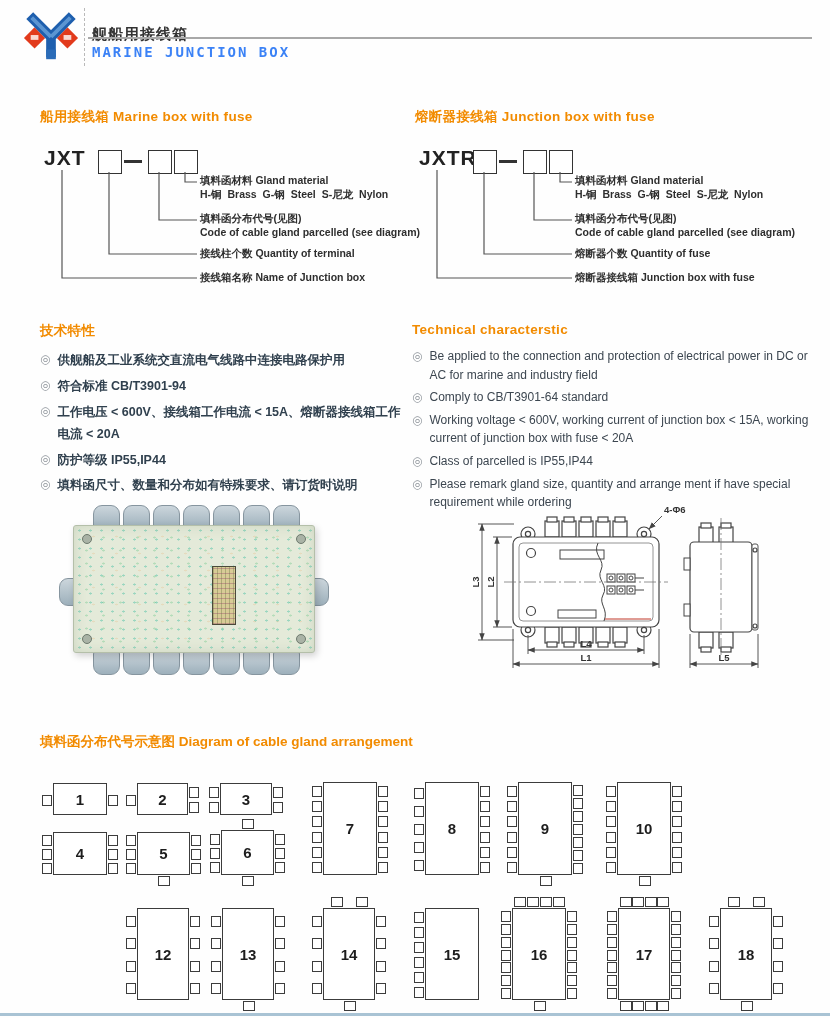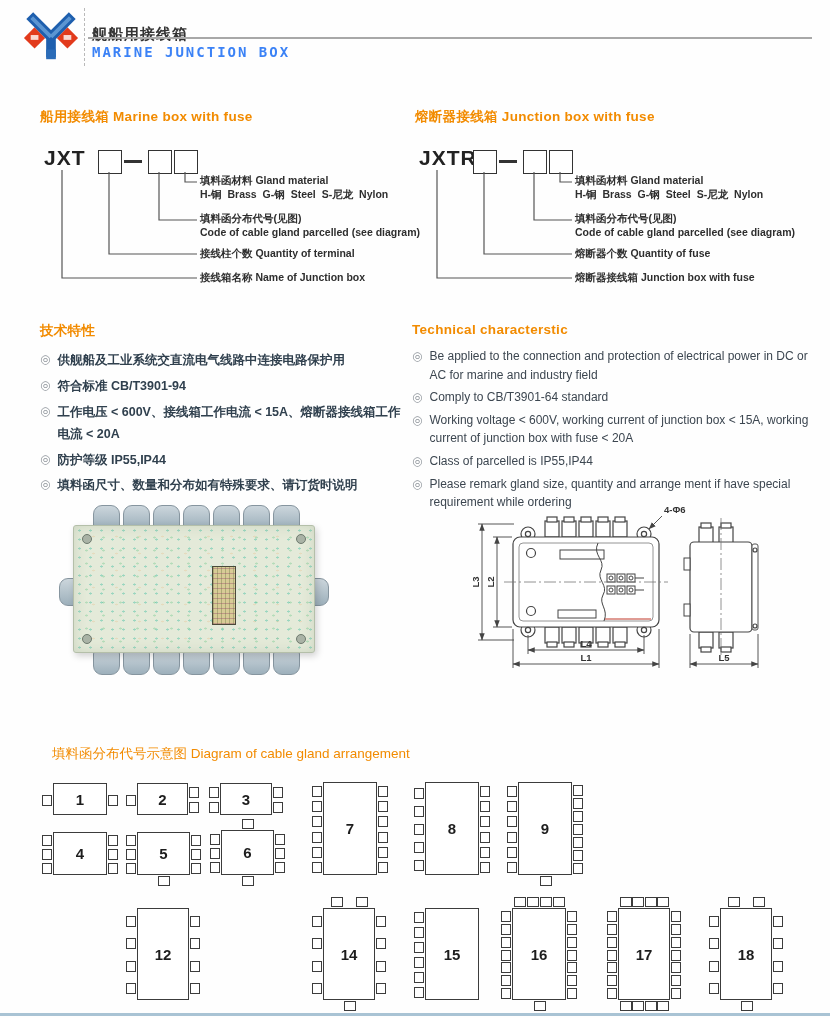--- a/index.html
+++ b/index.html
@@ -56,21 +56,21 @@
      background:
        repeating-linear-gradient(0deg, rgba(140,60,100,.35) 0 1px, transparent 1px 5px),
        repeating-linear-gradient(90deg, rgba(70,100,40,.30) 0 1px, transparent 1px 4px),
        #d8cb96;}
 
   
   .drawing{position:absolute;left:468px;top:500px;}
   .drawing text{font-size:9.5px;font-weight:bold;fill:#333;font-family:"Liberation Sans","DejaVu Sans",sans-serif;}
 
   
-  .gland-heading{position:absolute;left:40px;top:733px;margin:12px;font-size:13.5px;font-weight:normal;color:#f28b00;}
+  .gland-heading{position:absolute;left:40px;top:733px;margin:0;font-size:13.5px;font-weight:bold;color:#f28b00;}
   .ggrid{position:absolute;left:0;top:770px;width:830px;height:245px;}
   .gbox{position:absolute;border:1.6px solid #3c3c3c;background:#fff;display:flex;align-items:center;justify-content:center;}
   .gnum{font-weight:bold;font-size:15px;color:#1d1d1d;}
   .stub{position:absolute;background:#fff;border:1.5px solid #3c3c3c;}
   .stub-left{width:8px;height:9px;left:-12px;}
   .stub-right{width:8px;height:9px;right:-12px;}
   .stub-top{width:10px;height:8px;top:-12px;}
   .stub-bottom{width:10px;height:8px;bottom:-12px;}
 
   .footer-bar{position:absolute;left:0;top:1013px;width:830px;height:3px;background:#a9c3d4;}
@@ -414,30 +414,58 @@
         <div class="stub stub-left" style="top: 78.9167px;"></div>
         <div class="stub stub-right" style="top: 2px;"></div>
         <div class="stub stub-right" style="top: 15px;"></div>
         <div class="stub stub-right" style="top: 28px;"></div>
         <div class="stub stub-right" style="top: 41px;"></div>
         <div class="stub stub-right" style="top: 54px;"></div>
         <div class="stub stub-right" style="top: 67px;"></div>
         <div class="stub stub-right" style="top: 80px;"></div>
         <div class="stub stub-bottom" style="left: 20.5px;"></div>
       </div>
+      <div class="gbox" style="left: 617px; top: 12px; width: 52px; height: 91px;">
+        <span class="gnum">10</span>
+        <div class="stub stub-left" style="top: 3.08333px;"></div>
+        <div class="stub stub-left" style="top: 18.25px;"></div>
+        <div class="stub stub-left" style="top: 33.4167px;"></div>
+        <div class="stub stub-left" style="top: 48.5833px;"></div>
+        <div class="stub stub-left" style="top: 63.75px;"></div>
+        <div class="stub stub-left" style="top: 78.9167px;"></div>
+        <div class="stub stub-right" style="top: 3.08333px;"></div>
+        <div class="stub stub-right" style="top: 18.25px;"></div>
+        <div class="stub stub-right" style="top: 33.4167px;"></div>
+        <div class="stub stub-right" style="top: 48.5833px;"></div>
+        <div class="stub stub-right" style="top: 63.75px;"></div>
+        <div class="stub stub-right" style="top: 78.9167px;"></div>
+        <div class="stub stub-bottom" style="left: 20.5px;"></div>
+      </div>
       <div class="gbox" style="left: 137px; top: 138px; width: 50px; height: 90px;">
         <span class="gnum">12</span>
         <div class="stub stub-left" style="top: 6.75px;"></div>
         <div class="stub stub-left" style="top: 29.25px;"></div>
         <div class="stub stub-left" style="top: 51.75px;"></div>
         <div class="stub stub-left" style="top: 74.25px;"></div>
         <div class="stub stub-right" style="top: 6.75px;"></div>
         <div class="stub stub-right" style="top: 29.25px;"></div>
         <div class="stub stub-right" style="top: 51.75px;"></div>
         <div class="stub stub-right" style="top: 74.25px;"></div>
+      </div>
+      <div class="gbox" style="left: 222px; top: 138px; width: 50px; height: 90px;">
+        <span class="gnum">13</span>
+        <div class="stub stub-left" style="top: 6.75px;"></div>
+        <div class="stub stub-left" style="top: 29.25px;"></div>
+        <div class="stub stub-left" style="top: 51.75px;"></div>
+        <div class="stub stub-left" style="top: 74.25px;"></div>
+        <div class="stub stub-right" style="top: 6.75px;"></div>
+        <div class="stub stub-right" style="top: 29.25px;"></div>
+        <div class="stub stub-right" style="top: 51.75px;"></div>
+        <div class="stub stub-right" style="top: 74.25px;"></div>
+        <div class="stub stub-bottom" style="left: 19.5px;"></div>
       </div>
       <div class="gbox" style="left: 323px; top: 138px; width: 50px; height: 90px;">
         <span class="gnum">14</span>
         <div class="stub stub-left" style="top: 6.75px;"></div>
         <div class="stub stub-left" style="top: 29.25px;"></div>
         <div class="stub stub-left" style="top: 51.75px;"></div>
         <div class="stub stub-left" style="top: 74.25px;"></div>
         <div class="stub stub-right" style="top: 6.75px;"></div>
         <div class="stub stub-right" style="top: 29.25px;"></div>
         <div class="stub stub-right" style="top: 51.75px;"></div>

